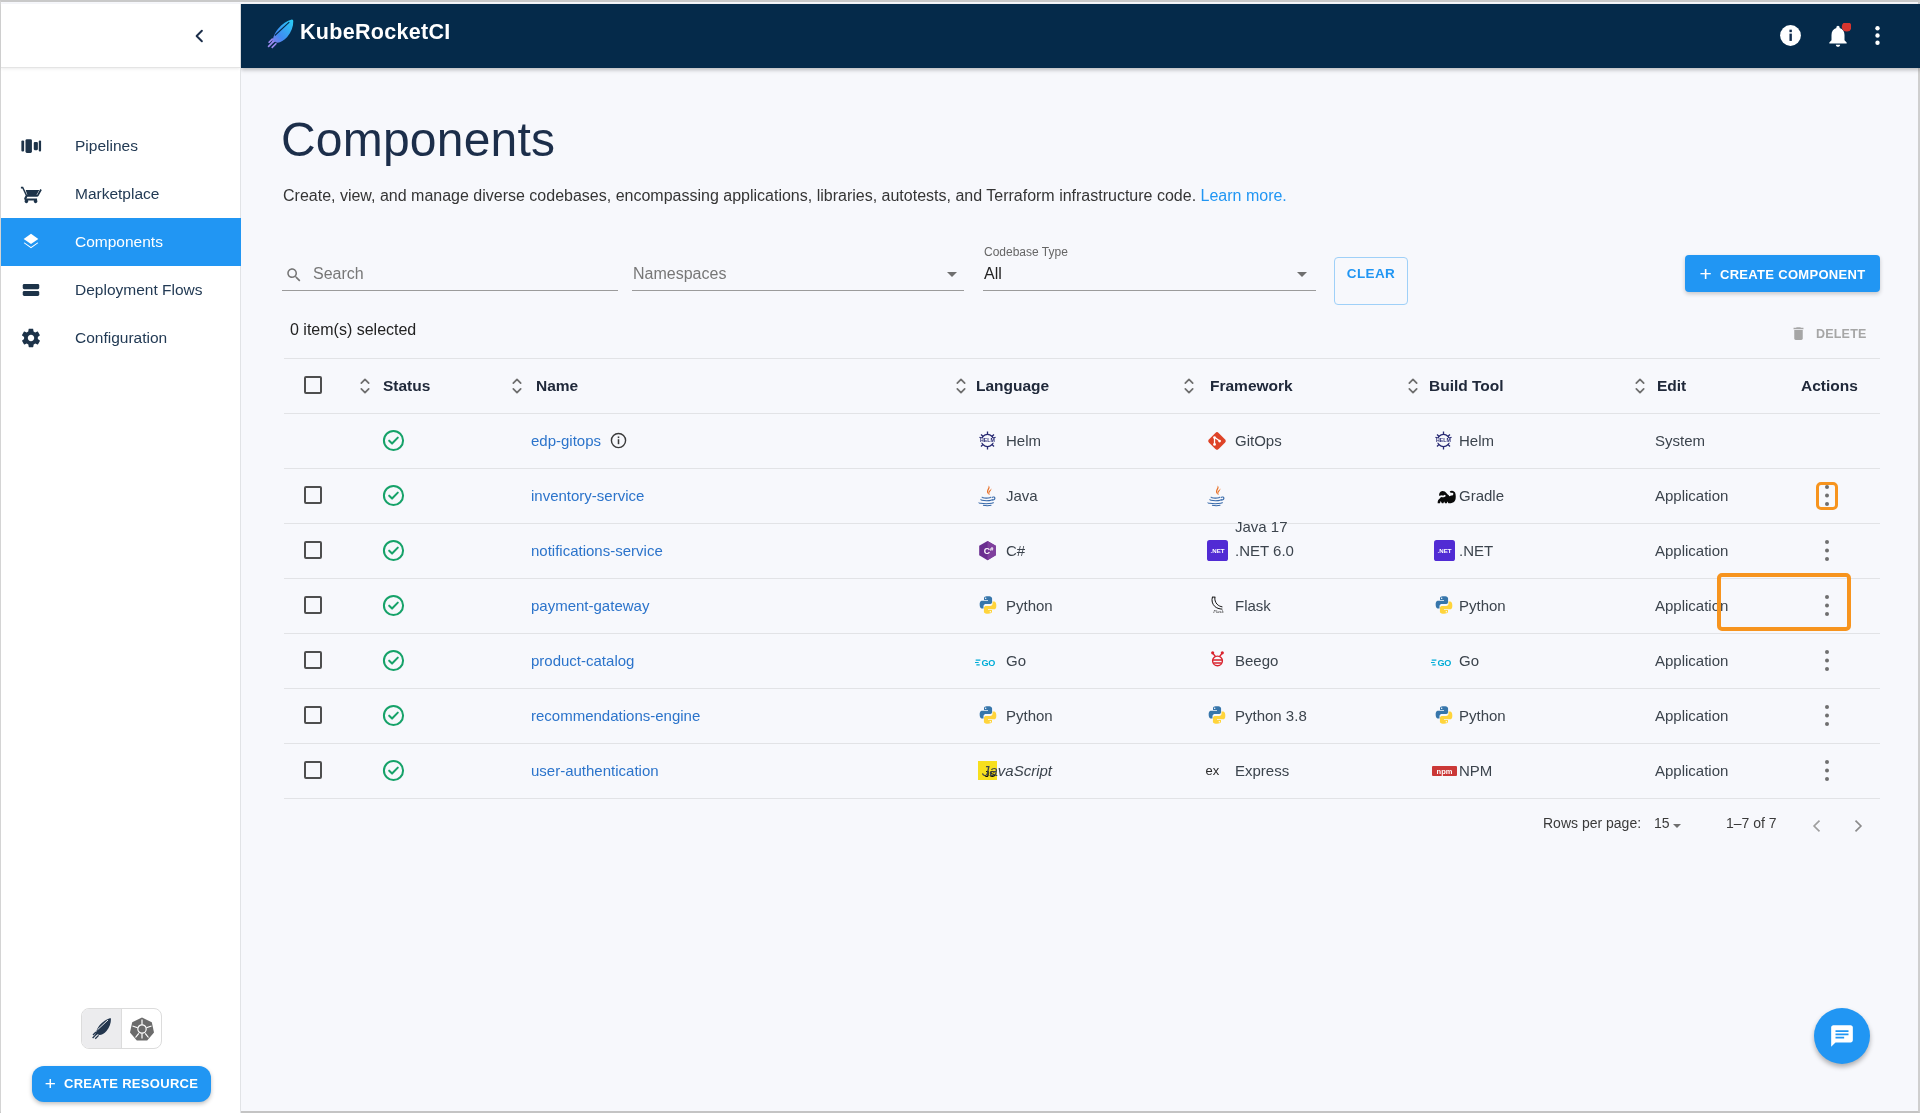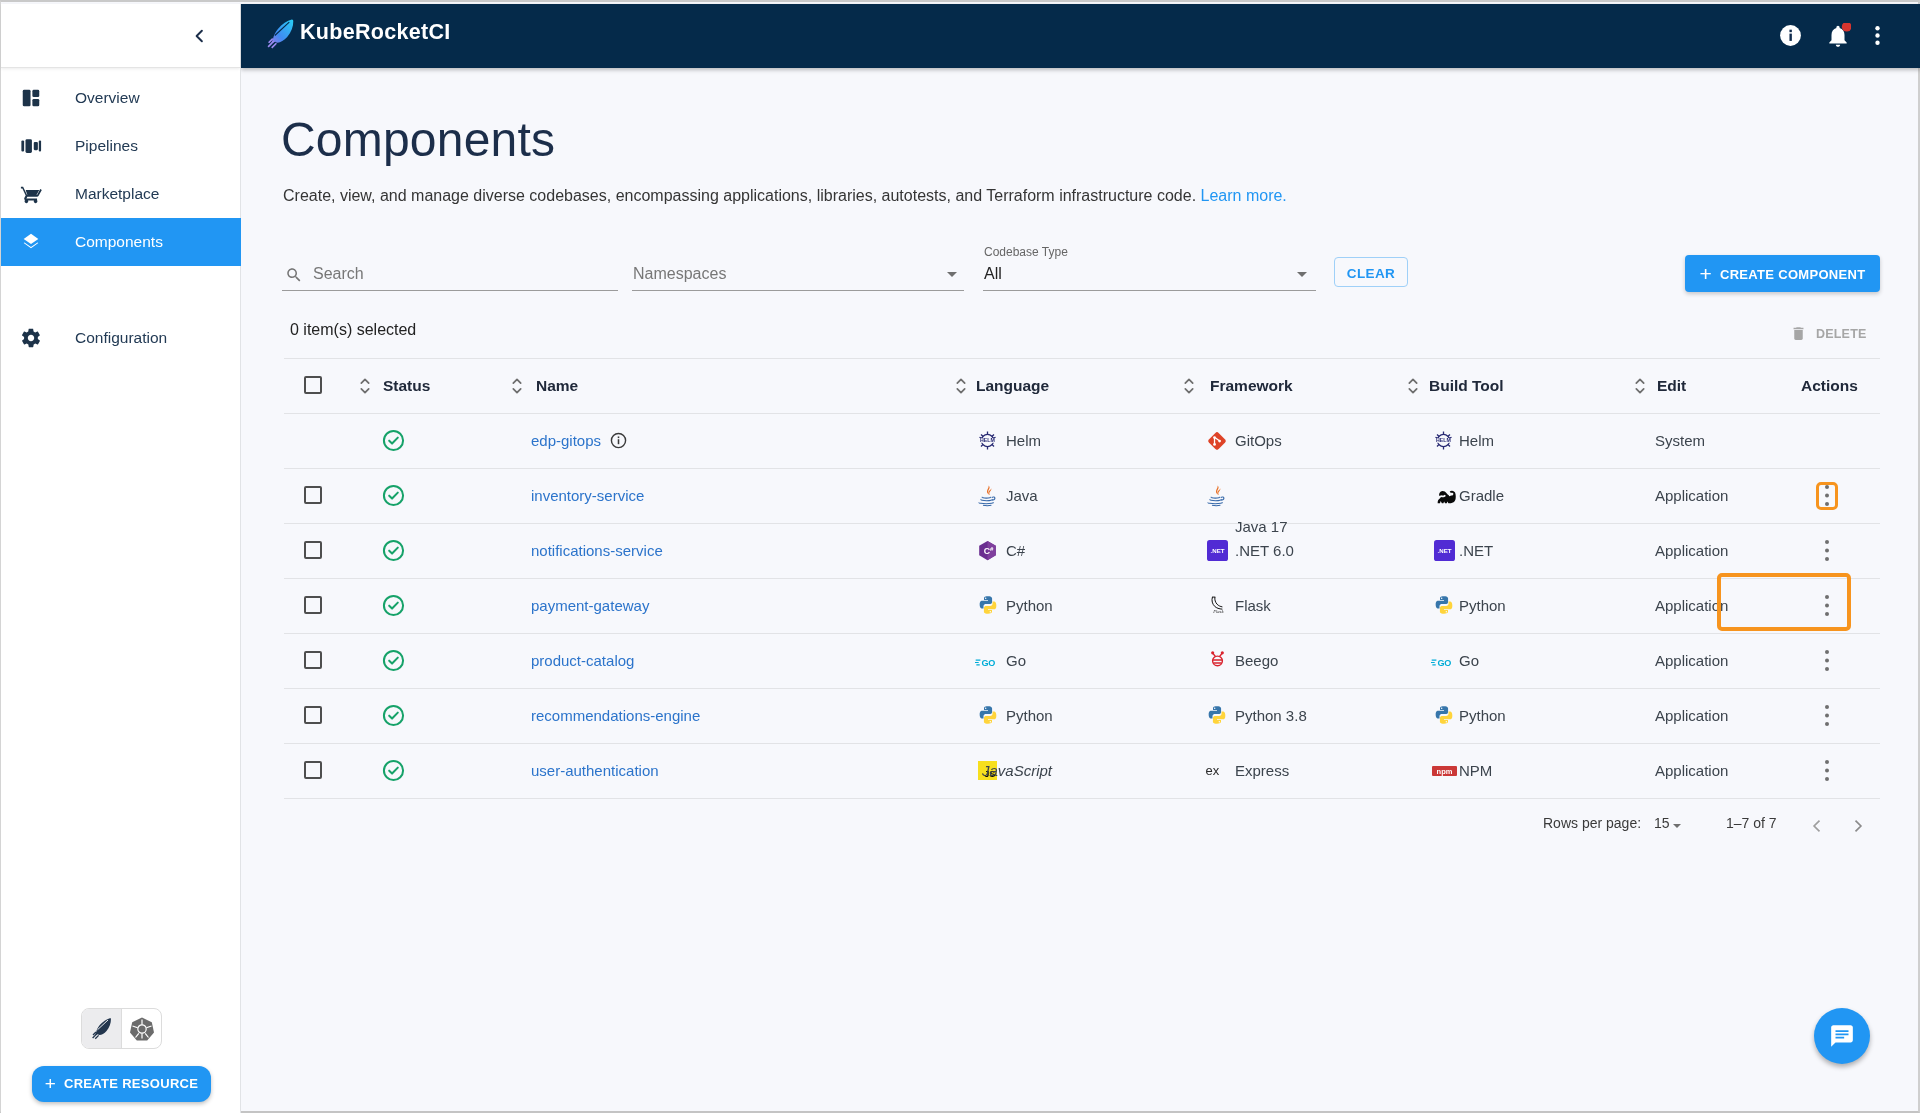--- a/index.html
+++ b/index.html
@@ -19,21 +19,21 @@
 .menuitem svg{position:absolute;left:19px;top:13px;}
 #mi-sel{background:#2196f3;color:#fff;}
 
 .h1{position:absolute;left:280px;top:110px;font-size:48px;color:#1c2e4a;letter-spacing:.2px;}
 .desc{position:absolute;left:282px;top:185px;font-size:16px;color:#353535;}
 .desc a{color:#2196f3;text-decoration:none;}
 .input-line{position:absolute;border-bottom:1px solid #9b9b9b;height:1px;}
 .ph{color:#777;font-size:16px;position:absolute;}
 .small-label{position:absolute;font-size:12px;color:#666;}
 .caret{position:absolute;width:0;height:0;border-left:5px solid transparent;border-right:5px solid transparent;border-top:5px solid #6f6f6f;}
-#clearbtn{position:absolute;left:1333px;top:255px;width:74px;height:30px;border:1px solid #9fd0f8;border-radius:4px;color:#2196f3;font-size:13.5px;font-weight:bold;text-align:center;line-height:31px;letter-spacing:.4px;}
+#clearbtn{position:absolute;left:1333px;top:255px;width:74px;height:48px;border:1px solid #9fd0f8;border-radius:4px;color:#2196f3;font-size:13.5px;font-weight:bold;text-align:center;line-height:31px;letter-spacing:.4px;}
 #createbtn{position:absolute;left:1684px;top:253px;width:195px;height:37px;background:#2196f3;border-radius:4px;color:#fff;font-size:13px;font-weight:bold;text-align:center;line-height:37px;letter-spacing:.3px;box-shadow:0 2px 4px rgba(0,0,0,.2);}
 #selrow{position:absolute;left:289px;top:319px;font-size:16px;color:#222;}
 #delbar{position:absolute;left:1789px;top:323px;color:#a6a6a6;font-size:12.5px;font-weight:bold;letter-spacing:.2px;}
 
 .hline{position:absolute;height:1px;background:#e2e3e6;left:283px;width:1596px;}
 .hdr{position:absolute;left:283px;top:356px;width:1596px;height:55px;font-size:15.5px;font-weight:bold;color:#20293a;}
 .row{position:absolute;left:283px;width:1596px;height:55px;font-size:15px;color:#3c444d;}
 .cell{position:absolute;top:19px;white-space:nowrap;}
 .icel{position:absolute;top:17px;}
 .cbx{position:absolute;left:20px;top:18px;width:18px;height:18px;border:2px solid #4e4e4e;border-radius:2px;}
@@ -77,28 +77,20 @@
         <circle cx="12" cy="12" r="2.1" fill="#fff"></circle>
         <circle cx="12" cy="19" r="2.1" fill="#fff"></circle>
       </svg>
 </div>
 <div id="sidebar">
   <div id="sbhead">
     <svg style="position:absolute;left:190px;top:23px" width="18" height="18" viewBox="0 0 24 24">
           <path d="M14.5 5l-7 7 7 7" stroke="#1c2e4a" stroke-width="2.6" fill="none" stroke-linecap="round" stroke-linejoin="round"></path>
         </svg>
   </div>
-  <div class="menuitem" style="top:70px">
-    <svg width="22" height="22" viewBox="0 0 24 24" fill="#1d3349">
-          <rect x="3" y="3" width="8.5" height="18" rx="1.5"></rect>
-          <rect x="13.5" y="3" width="7.5" height="8" rx="1.5"></rect>
-          <rect x="13.5" y="13" width="7.5" height="8" rx="1.5"></rect>
-        </svg>
-    <span class="mlabel">Overview</span>
-  </div>
   <div class="menuitem" style="top:166px">
     <svg width="22" height="22" viewBox="0 0 24 24" fill="#1d3349">
           <path d="M7 18c-1.1 0-2 .9-2 2s.9 2 2 2 2-.9 2-2-.9-2-2-2zm10 0c-1.1 0-2 .9-2 2s.9 2 2 2 2-.9 2-2-.9-2-2-2zM7.2 14.8L7.3 15h11.2c.8 0 1.4-.4 1.8-1l3.5-6.4-1.7-1-3.5 6.4H7.7L3.4 4H1v2h1.6l3.6 7.6-1.4 2.4c-.7 1.4.2 3 1.8 3h12v-2H7l1.2-2.2z"></path>
           <path d="M8 13h10l3-5.5H6.2z"></path>
         </svg>
     <span class="mlabel">Marketplace</span>
   </div>
   <div class="menuitem" style="top:118px">
     <svg width="22" height="22" viewBox="0 0 24 24" fill="#1d3349">
           <rect x="1.5" y="6" width="3" height="12" rx="1.2"></rect>
@@ -107,20 +99,27 @@
           <rect x="20.5" y="6" width="2.5" height="12" rx="1.1"></rect>
         </svg>
     <span class="mlabel">Pipelines</span>
   </div>
   <div class="menuitem" id="mi-sel" style="top:214px">
     <svg width="22" height="22" viewBox="0 0 24 24" fill="#fff">
           <path d="M12 3L4 8.6l8 5.6 8-5.6z"></path>
           <path d="M4.9 12.6L4 13.2l8 5.6 8-5.6-.9-.6L12 17.5z"></path>
         </svg>
     <span class="mlabel">Components</span>
+  </div>
+  <div class="menuitem" style="top:262px">
+    <svg width="22" height="22" viewBox="0 0 24 24" fill="#1d3349">
+          <rect x="3" y="5.5" width="18" height="5.6" rx="1.6"></rect>
+          <rect x="3" y="13" width="18" height="5.6" rx="1.6"></rect>
+        </svg>
+    <span class="mlabel">Deployment Flows</span>
   </div>
   <div class="menuitem" style="top:310px">
     <svg width="22" height="22" viewBox="0 0 24 24" fill="#1d3349">
           <path d="M19.4 13c0-.3.1-.6.1-1s0-.7-.1-1l2.1-1.7c.2-.2.3-.4.1-.6l-2-3.5c-.1-.2-.4-.3-.6-.2l-2.5 1c-.5-.4-1.1-.7-1.7-1l-.4-2.6c0-.2-.2-.4-.5-.4h-4c-.2 0-.4.2-.5.4L9 5c-.6.2-1.2.6-1.7 1l-2.5-1c-.2-.1-.5 0-.6.2l-2 3.5c-.1.2-.1.4.1.6L4.5 11c0 .3-.1.6-.1 1s0 .7.1 1l-2.1 1.7c-.2.2-.3.4-.1.6l2 3.5c.1.2.4.3.6.2l2.5-1c.5.4 1.1.7 1.7 1l.4 2.6c0 .2.2.4.5.4h4c.2 0 .4-.2.5-.4l.4-2.6c.6-.2 1.2-.6 1.7-1l2.5 1c.2.1.5 0 .6-.2l2-3.5c.1-.2.1-.4-.1-.6L19.4 13zM12 15.5c-1.9 0-3.5-1.6-3.5-3.5s1.6-3.5 3.5-3.5 3.5 1.6 3.5 3.5-1.6 3.5-3.5 3.5z"></path>
         </svg>
     <span class="mlabel">Configuration</span>
   </div>
   <div style="position:absolute;left:80px;top:1004px;width:81px;height:41px;border:1px solid #dcdcdc;border-radius:8px;background:#fff;">
     <div style="position:absolute;left:0;top:0;width:40px;height:39px;background:#ececee;border-right:1px solid #dcdcdc;border-radius:7px 0 0 7px;">
       <svg style="position:absolute;left:8px;top:8px" width="24" height="24" viewBox="0 0 30 32">

